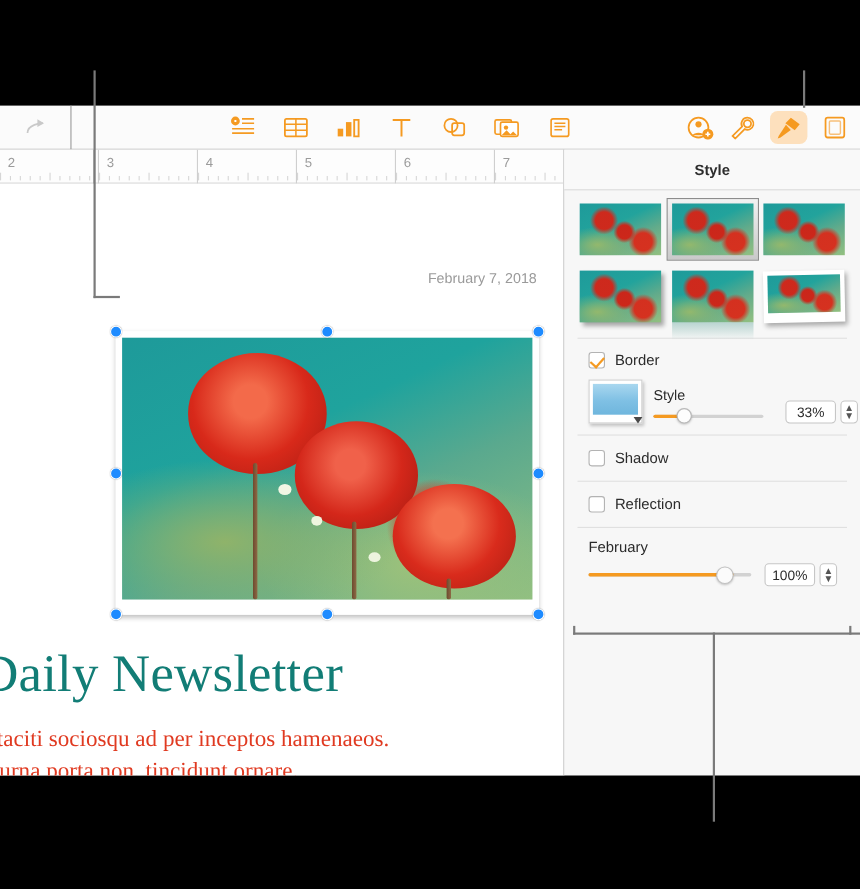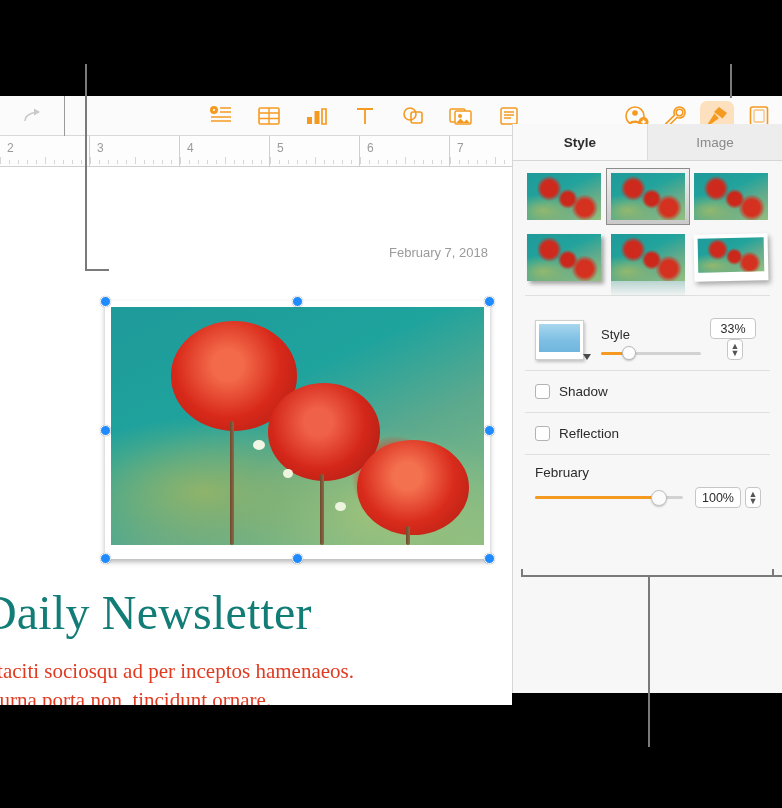--- a/index.html
+++ b/index.html
@@ -92,21 +92,21 @@
   .leafdot { position:absolute; border-radius:50%; background:#cfe0a8; }
 
   .handle {
     position: absolute; width: 11px; height: 11px; border-radius: 50%;
     background: #1e8bff; border: 1.5px solid #ffffff; box-shadow: 0 0 1px rgba(0,0,0,.45);
     z-index: 6;
   }
 
   
   .sidebar {
-    position: absolute; left: 512px; top: 124px; width: 270px; height: 569px;
+    position: absolute; left: 512px; top: 136px; width: 270px; height: 569px;
     background: #f7f7f7; border-left: 1px solid #d6d6d6;
   }
   .tabs { display: flex; height: 37px; border-bottom: 1px solid #d6d6d6; }
   .tab {
     flex: 1; display:flex; align-items:center; justify-content:center;
     font-size: 13.5px; color: #8a8a8a; background: #ededed;
     border-right: 1px solid #dcdcdc;
   }
   .tab:last-child { border-right: none; }
   .tab.active { background: #f9f9f9; color: #2d2d2d; font-weight: bold; }
@@ -433,21 +433,20 @@
         <div>t taciti sociosqu ad per inceptos hamenaeos.</div>
         <div>s urna porta non, tincidunt ornare.</div>
       </div>
     </div>
   </div>
 
   <div class="sidebar">
 
     <div class="tabs">
       <div class="tab active">Style</div>
-      <div class="tab">Image</div>
     </div>
 
     <div class="thumbs">
       <div class="thumb-row">
         <div class="thumb">
           <div class="mini"></div>
         </div>
         <div class="thumb sel">
           <div class="frame-outer"></div>
           <div class="mini"></div>
@@ -465,40 +464,44 @@
         </div>
         <div class="thumb white-frame">
           <div class="mini"></div>
         </div>
       </div>
     </div>
 
     <div class="divider"></div>
 
     <div class="ctl-pad">
+      <div class="row">
+        <span class="cbx on"></span>
+        <span class="ctl-label">Border</span>
+      </div>
 
 
       <div class="scale-row">
         <div class="colorwell-wrap">
           <div class="colorwell">
             <div class="inner"></div>
           </div>
           <span class="cw-arrow"></span>
         </div>
 
         <div class="scale-col">
           <div class="scale-lbl">Style</div>
           <div class="slider">
             <div class="track"></div>
             <div class="fill" id="scaleFill" style="width: 28.38px;"></div>
             <div class="knob" id="scaleKnob" style="left: 21.38px;"></div>
           </div>
         </div>
 
-        <div style="display:flex;align-items:center;margin-left:9px;margin-bottom:0px;flex-direction:column;">
+        <div style="display:flex;align-items:center;margin-left:20px;margin-bottom:0px;">
           <div class="numbox">33%</div>
           <div class="stepper">
             <span>▲</span>
             <span>▼</span>
           </div>
         </div>
       </div>
     </div>
 
     <div class="divider"></div>

